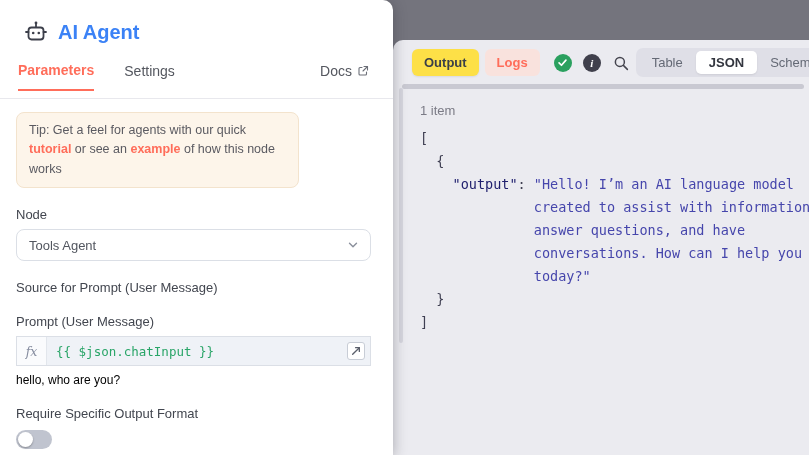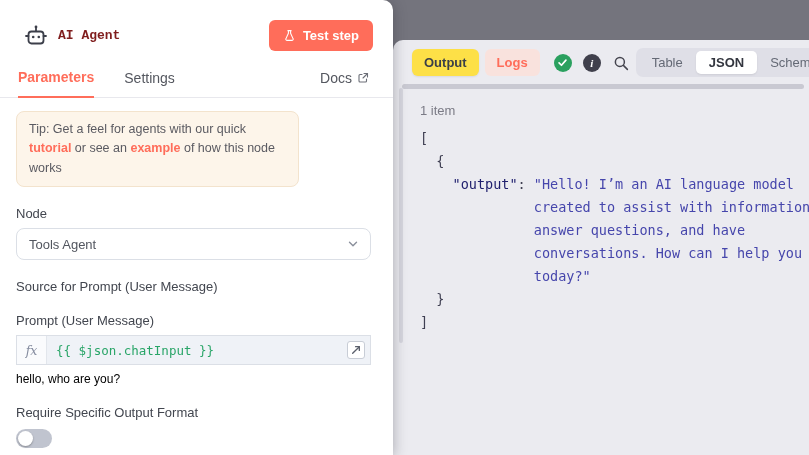--- a/index.html
+++ b/index.html
@@ -4,25 +4,25 @@
 <style>
   * { margin:0; padding:0; box-sizing:border-box; }
   body { font-family:"Liberation Sans","DejaVu Sans",sans-serif; }
   .screen { position:relative; width:809px; height:455px; overflow:hidden; background:#74747d; }
 
   
   .left-panel { position:absolute; left:0; top:0; bottom:0; width:393px; background:#fff;
                 border-radius:0 10px 0 0; box-shadow:0 2px 14px rgba(40,40,50,.35); z-index:3; }
   .lp-header { display:flex; align-items:center; padding:20px 20px 0 24px; }
   .robot-icon { width:24px; height:24px; color:#3c3f4a; flex:0 0 auto; }
-  .lp-title { font-size:13px; font-weight:700; color:#7f1d1d; margin-left:10px;font-family:Liberation Mono, monospace; }
+  .lp-title { font-size:20px; font-weight:700; color:#3b82f6; margin-left:10px; }
   .test-btn { margin-left:auto; display:flex; align-items:center; gap:7px; background:#ff6d5a; color:#fff;
               border:none; border-radius:6px; padding:8px 14px; font-size:13px; font-weight:600; cursor:pointer;
               font-family:inherit; }
-  .lp-tabs { display:flex; align-items:flex-end; gap:30px; padding:0 24px 0 18px; margin-top:18px;
+  .lp-tabs { display:flex; align-items:flex-end; gap:30px; padding:0 24px 8px 18px; margin-top:18px;
              border-bottom:1px solid #e8e8ed; }
   .lp-tab { font-size:14px; color:#54575f; padding-bottom:11px; cursor:pointer; }
   .lp-tab.active { color:#ff6d5a; font-weight:700; border-bottom:2px solid #ff6d5a; margin-bottom:-1px; }
   .lp-tab.docs { margin-left:auto; display:flex; align-items:center; gap:5px; }
   .ext-icon { width:12px; height:12px; color:#6c6f78; }
 
   .lp-body { padding:13px 22px 0 16px; }
   .tip-box { background:#fdf5ea; border:1px solid #f3e3cd; border-radius:8px; padding:8px 12px;
              font-size:12.5px; line-height:1.55; color:#5a5a61; width:283px; }
   .tip-link { color:#ff6d5a; font-weight:700; cursor:pointer; }
@@ -121,26 +121,20 @@
       <svg class="robot-icon" viewBox="0 0 24 24" fill="none" stroke="currentColor" stroke-width="1.8" stroke-linecap="round" stroke-linejoin="round">
         <circle cx="12" cy="3" r="1.4" fill="currentColor" stroke="none"></circle>
           <line x1="12" y1="4.5" x2="12" y2="7"></line>
         <rect x="4.5" y="7.5" width="15" height="12" rx="3"></rect>
         <circle cx="9.2" cy="13" r="1.3" fill="currentColor" stroke="none"></circle>
         <circle cx="14.8" cy="13" r="1.3" fill="currentColor" stroke="none"></circle>
         <line x1="2" y1="12" x2="4.5" y2="12"></line>
           <line x1="19.5" y1="12" x2="22" y2="12"></line>
       </svg>
       <div class="lp-title">AI Agent</div>
-      <button class="test-btn">
-        <svg width="13" height="13" viewBox="0 0 24 24" fill="none" stroke="#fff" stroke-width="2" stroke-linecap="round" stroke-linejoin="round">
-            <path d="M9 3h6M10 3v5L5.5 17.8A2 2 0 0 0 7.3 21h9.4a2 2 0 0 0 1.8-3.2L14 8V3"></path>
-          </svg>
-        <span>Test step</span>
-      </button>
     </div>
 
     <div class="lp-tabs">
       <div class="lp-tab active">Parameters</div>
       <div class="lp-tab">Settings</div>
       <div class="lp-tab docs">
         <span>Docs</span>
         <svg class="ext-icon" viewBox="0 0 24 24" fill="none" stroke="currentColor" stroke-width="2.2" stroke-linecap="round" stroke-linejoin="round">
             <path d="M10 5H6a2 2 0 0 0-2 2v11a2 2 0 0 0 2 2h11a2 2 0 0 0 2-2v-4"></path>
             <path d="M14 3h7v7"></path>

